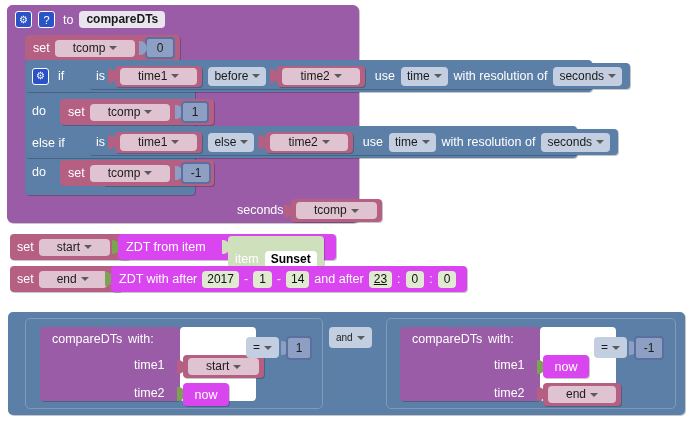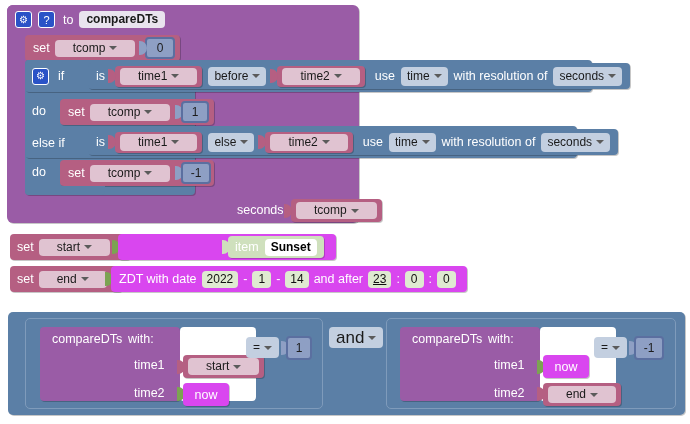--- a/index.html
+++ b/index.html
@@ -255,40 +255,43 @@
   <div class="row" style="position:absolute; left:17px; top:238px; height:18px; gap:5px;">
     <span class="lbl">set</span>
     <span class="pill pill-var">
       <span>start</span>
         <i class="caret"></i>
     </span>
     <span class="lbl">to</span>
   </div>
   <div class="notch" style="position:absolute; left:112px; top:247px; background:#7ca352;"></div>
   <div class="blk c-green shadow" style="left:118px; top:234px; width:218px; height:26px;"></div>
+  <div class="row" style="position:absolute; left:126px; top:238px; height:18px; gap:6px;">
+    <span class="lbl">ZDT from item</span>
+  </div>
   <div class="notch" style="position:absolute; left:222px; top:247px; background:#cfe0bd;"></div>
-  <div class="row c-greenl" style="position:absolute; left:228px; top:236px; height:22px; gap:6px; padding:0 7px; border-radius:4px; box-shadow:1px 1px 0 rgba(0,0,0,0.18);">
+  <div class="row c-greenl" style="position:absolute; left:228px; top:236px; height:22px; gap:6px; padding:12px 7px; border-radius:4px; box-shadow:1px 1px 0 rgba(0,0,0,0.18);">
     <span class="lbl" style="color:#ffffff;">item</span>
     <span class="pill pill-white" style="font-weight:bold; padding:1px 6px;">Sunset</span>
   </div>
 
   <div class="blk c-set shadow" style="left:10px; top:266px; width:112px; height:26px;"></div>
   <div class="row" style="position:absolute; left:17px; top:270px; height:18px; gap:5px;">
     <span class="lbl">set</span>
     <span class="pill pill-var">
       <span>end</span>
         <i class="caret"></i>
     </span>
     <span class="lbl">to</span>
   </div>
   <div class="notch" style="position:absolute; left:105px; top:279px; background:#7ca352;"></div>
   <div class="blk c-green shadow" style="left:111px; top:266px; width:356px; height:26px;"></div>
   <div class="row" style="position:absolute; left:119px; top:269px; height:20px; gap:5px;">
-    <span class="lbl">ZDT with date</span>
-    <span class="pill pill-greenf" style="padding:1px 5px;">2022</span>
+    <span class="lbl">ZDT with after</span>
+    <span class="pill pill-greenf" style="padding:1px 5px;">2017</span>
     <span class="lbl">-</span>
     <span class="pill pill-greenf" style="padding:1px 6px;">1</span>
     <span class="lbl">-</span>
     <span class="pill pill-greenf" style="padding:1px 5px;">14</span>
     <span class="lbl">and after</span>
     <span class="pill pill-greenf" style="padding:1px 5px;text-decoration:underline;">23</span>
     <span class="lbl">:</span>
     <span class="pill pill-greenf" style="padding:1px 6px;">0</span>
     <span class="lbl">:</span>
     <span class="pill pill-greenf" style="padding:1px 6px;">0</span>
@@ -318,21 +321,21 @@
 
   <span class="pill pill-blue" style="position:absolute; left:246px; top:337px; padding:3px 7px;">
     <span>=</span>
       <i class="caret"></i>
   </span>
   <div class="notch" style="position:absolute; left:281px; top:348px; background:#8e9fc4;"></div>
   <div class="blk c-num" style="left:286px; top:336px; width:26px; height:24px; border:2px solid #5b6fa0; display:flex; align-items:center; justify-content:center;">
     <span class="lbl-dark" style="font-size:12px;">1</span>
   </div>
 
-  <span class="pill pill-blue" style="position:absolute; left:329px; top:327px; padding:3px 7px; font-size:17px;">
+  <span class="pill pill-blue" style="position:absolute; left:329px; top:327px; padding:3px 7px; font-size:10px;">
     <span>and</span>
       <i class="caret"></i>
   </span>
 
   <div class="blk" style="left:386px; top:318px; width:290px; height:91px; background:#5b7fa6; border:1px solid #7f9bbb; border-radius:5px;"></div>
 
   <div class="blk c-proc shadow" style="left:400px; top:327px; width:140px; height:74px; border-radius:4px;"></div>
   <div class="blk" style="left:540px; top:327px; width:76px; height:74px; background:#ffffff;"></div>
   <span class="lbl" style="position:absolute; left:412px; top:332px; font-size:12.5px;">compareDTs</span>
   <span class="lbl" style="position:absolute; left:488px; top:332px; font-size:12.5px;">with:</span>

